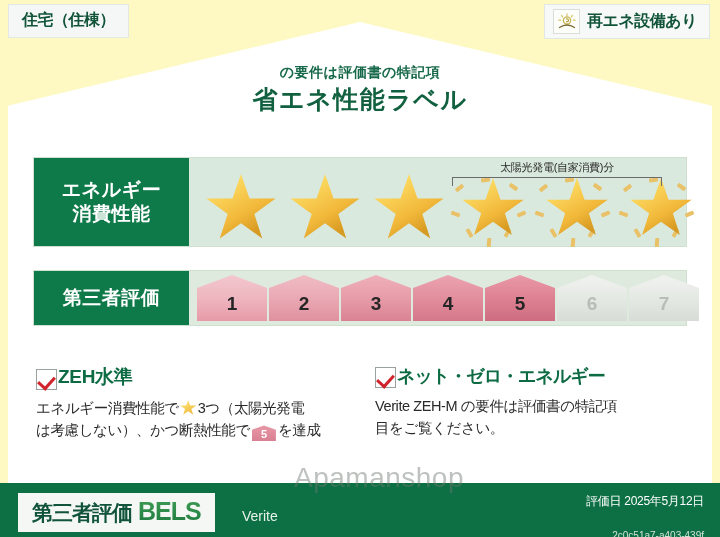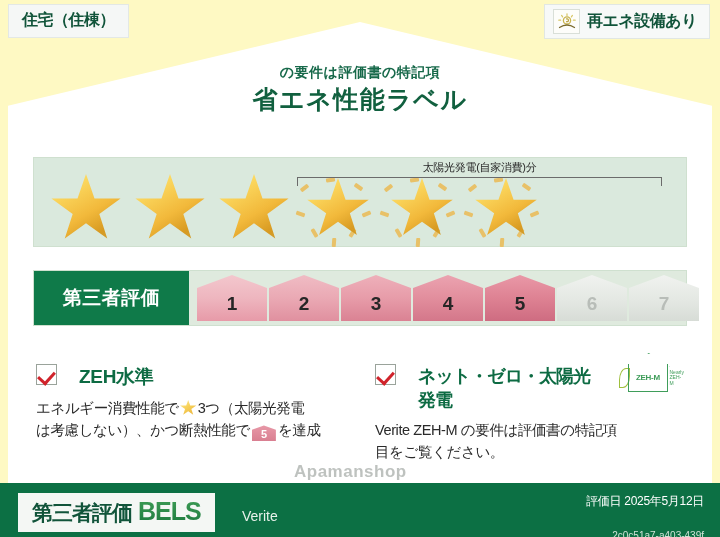--- a/index.html
+++ b/index.html
@@ -169,21 +169,21 @@
   
   .check-col {
     position: absolute;
     top: 364px;
     width: 300px;
   }
   #check-left  { left: 36px; }
   #check-right { left: 375px; width: 310px; }
 
   .check-head {
-    display: flex; align-items: flex-start; gap: 22px;
+    display: flex; align-items: flex-end; gap: 1px;
   }
   .checkbox {
     width: 21px; height: 21px;
     border: 1px solid #9aa39b;
     background: #fff;
     position: relative;
     flex: 0 0 21px;
   }
   .checkbox::after {
     content: "";
@@ -280,26 +280,25 @@
     position: absolute; right: 16px; top: 10px;
     text-align: right;
   }
   .eval-date .d { font-size: 12px; color: #ffffff; letter-spacing: -0.3px; padding-left: 28px; }
   .eval-date .id { font-size: 10px; color: #cfe3d6; margin-top: 20px; }
 
   
   .watermark {
     position: absolute;
     left: 294px; top: 462px;
-    font-size: 17px;
+    font-size: 28px;
     color: rgba(110,120,112,0.45);
     letter-spacing: 0.5px;
     z-index: 7;
     pointer-events: none;
-    font-weight: bold;
   }
 </style>
 </head>
 <body>
 
 <div id="label-root">
 
   <div class="house-panel"></div>
 
   <div class="corner-tag">住宅（住棟）</div>
@@ -321,20 +320,24 @@
     </span>
     <span class="txt">再エネ設備あり</span>
   </div>
 
   <div class="title-wrap">
     <div class="title-sub">の要件は評価書の特記項</div>
     <div class="title-main">省エネ性能ラベル</div>
   </div>
 
   <div class="metric-row" id="row-energy">
+    <div class="metric-label">
+      <span>エネルギー</span>
+      <span>消費性能</span>
+    </div>
     <div class="metric-body">
 
       <div class="solar-annot">
         <div class="cap">太陽光発電(自家消費)分</div>
         <div class="bracket"></div>
       </div>
 
       <div class="stars-area" id="stars-area">
           <div class="star-slot">
             <div class="star-shape"></div>
@@ -418,31 +421,21 @@
     </div>
     <div class="check-body">
       <span>エネルギー消費性能で</span><span class="mini-star"></span><span>3つ（太陽光発電</span><br>
       <span>は考慮しない）、かつ断熱性能で</span><span class="mini-grade">5</span><span>を達成</span>
     </div>
   </div>
 
   <div class="check-col" id="check-right">
     <div class="check-head">
       <span class="checkbox"></span>
-      <span class="check-title">ネット・ゼロ・太陽光発電</span>
-      <span class="zehm-logo">
-        <span class="zehm-leaf"></span>
-        <span class="zehm-house">
-          <span class="zehm-txt">ZEH-M</span>
-        </span>
-        <span class="zehm-sub">
-          <span>Nearly</span><br>
-          <span>ZEH-M</span>
-        </span>
-      </span>
+      <span class="check-title">ネット・ゼロ・エネルギー</span>
     </div>
     <div class="check-body">
       <span>Verite ZEH-M の要件は評価書の特記項</span><br>
       <span>目をご覧ください。</span>
     </div>
   </div>
 
   <div class="watermark">Apamanshop</div>
 
   <div class="bottom-bar">

